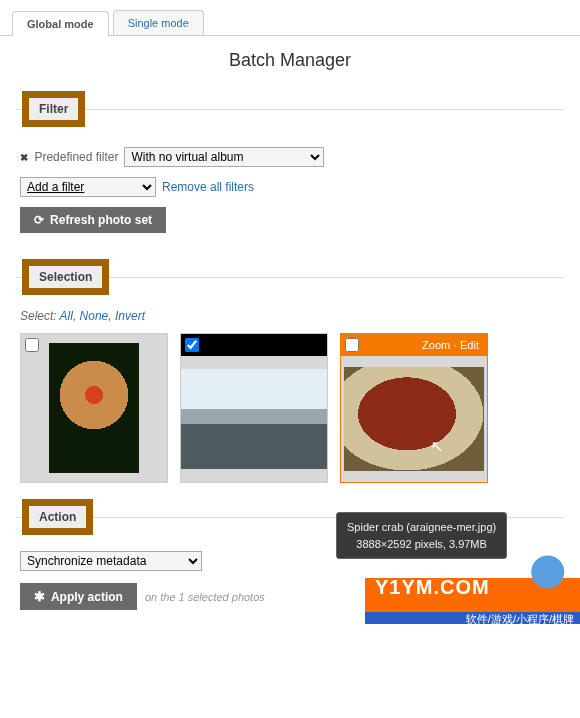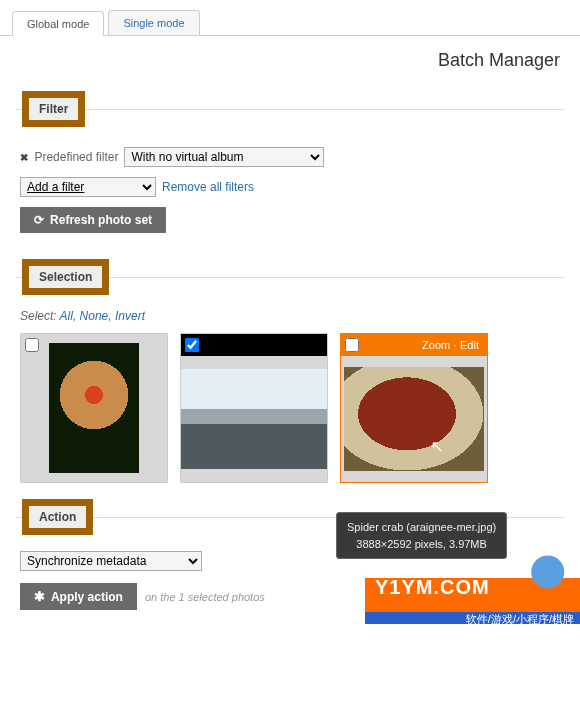--- a/index.html
+++ b/index.html
@@ -22,29 +22,29 @@
   border: 1px solid #ccc;
   border-bottom: none;
   border-radius: 4px 4px 0 0;
   background: #f6f6f6;
   position: relative;
   cursor: pointer;
   font-size: 11px;
 }
 .tab.active {
   background: #fff;
-  font-weight: normal;
+  font-weight: bold;
   top: 1px;
   color: #555;
 }
 .tab:not(.active) {
   color: #2a6db0;
 }
 .page-title {
-  text-align: right;
+  text-align: center;
   font-size: 18px;
   color: #333;
   padding: 14px 20px 4px;
   font-weight: normal;
 }
 fieldset {
   border: none;
   border-top: 1px solid #ddd;
   margin: 16px 16px 8px 16px;
   padding-top: 10px;

